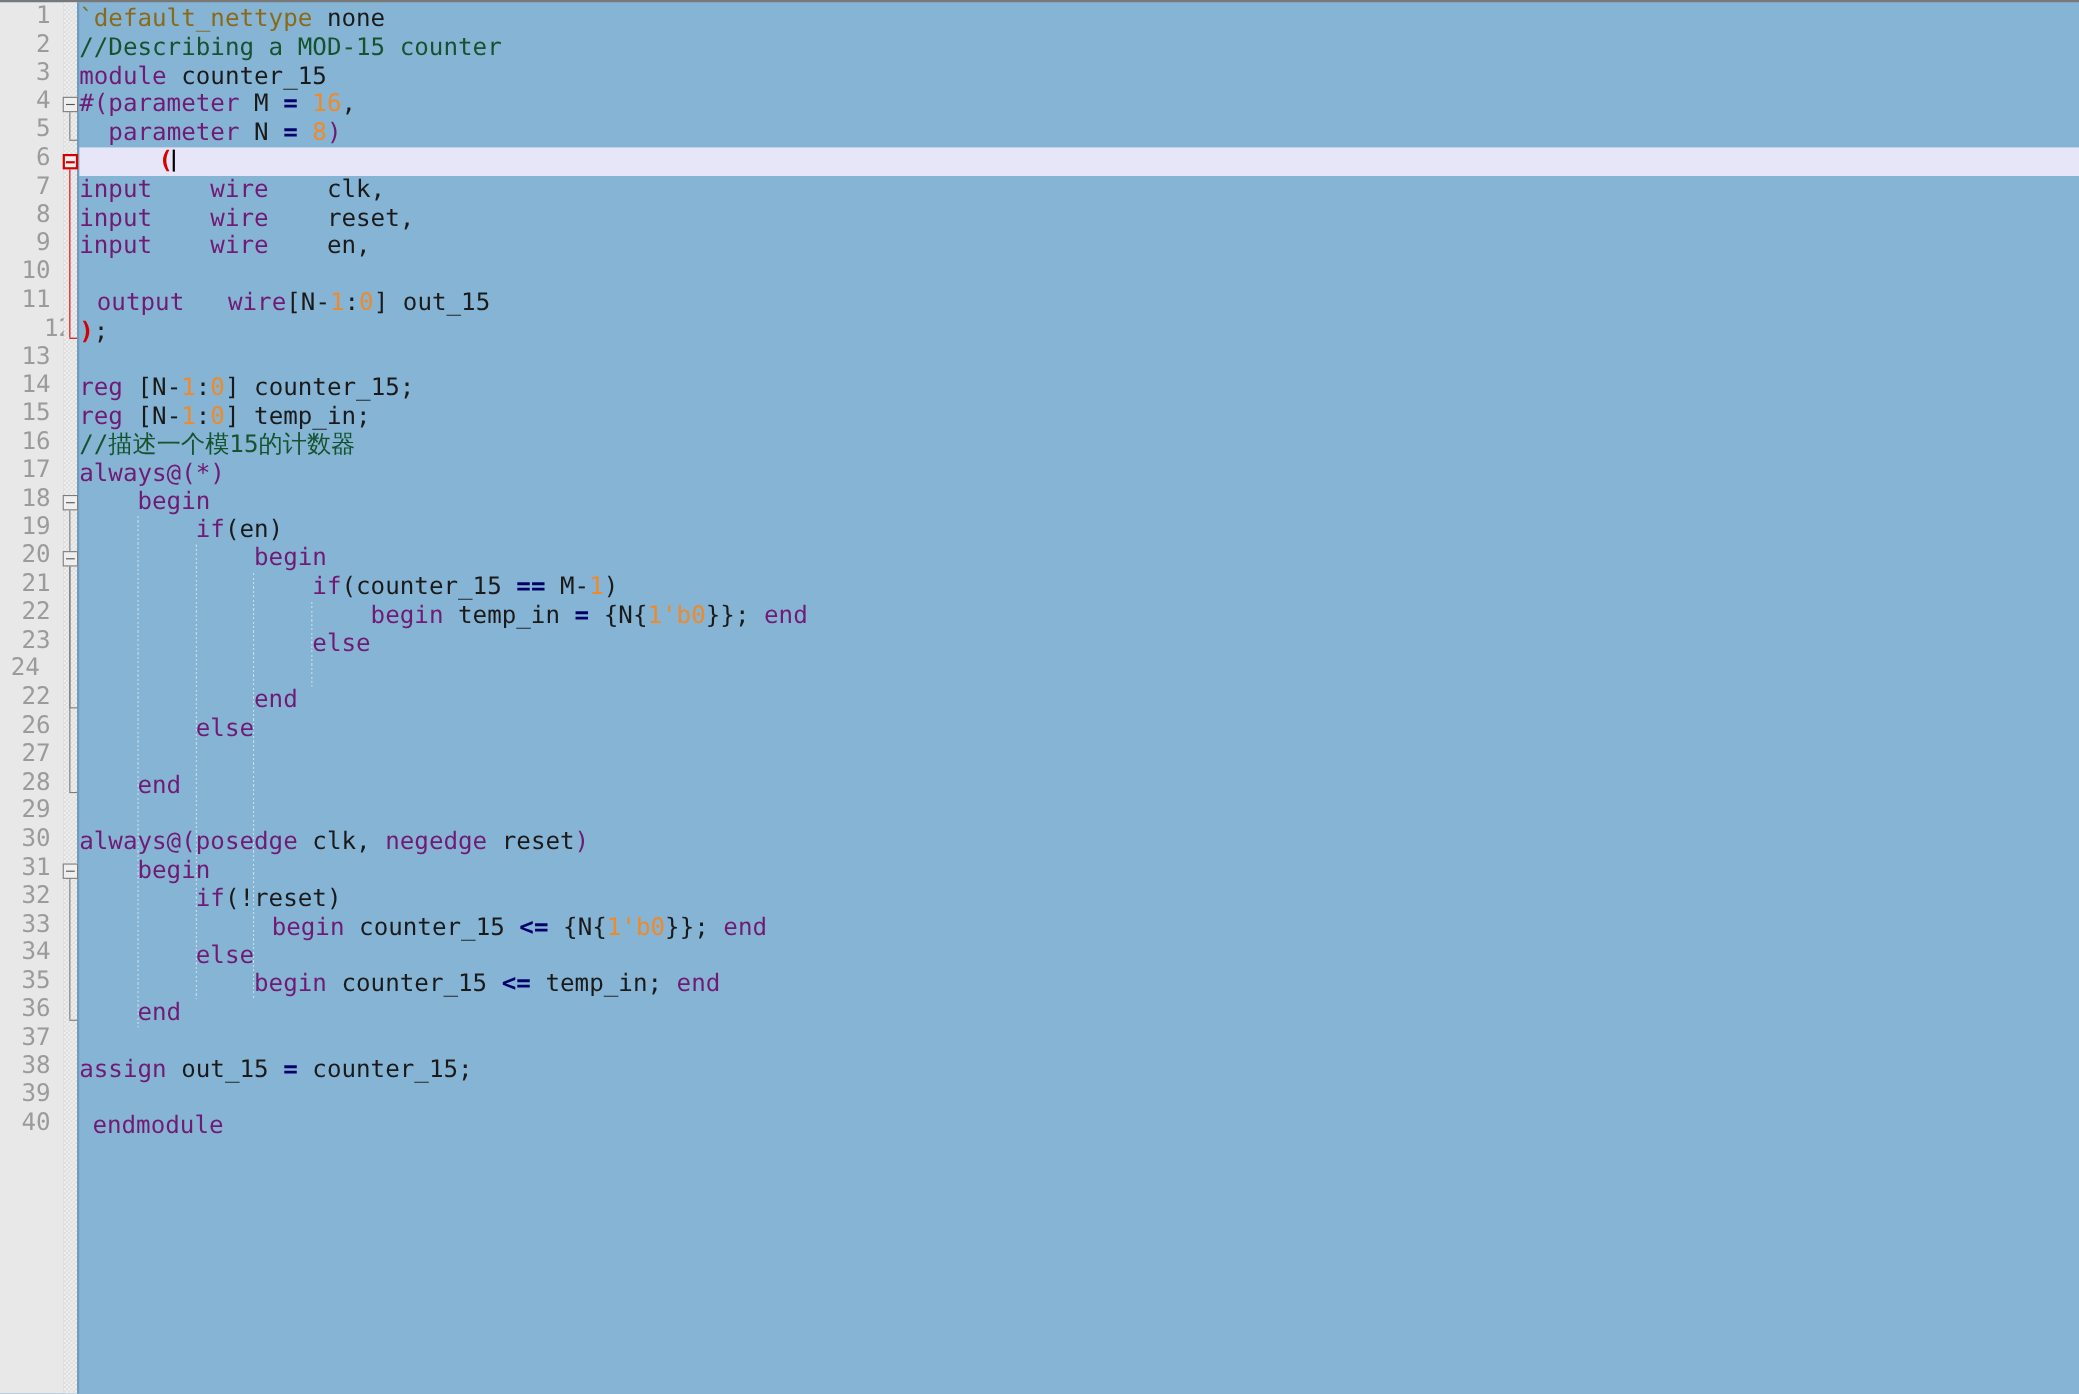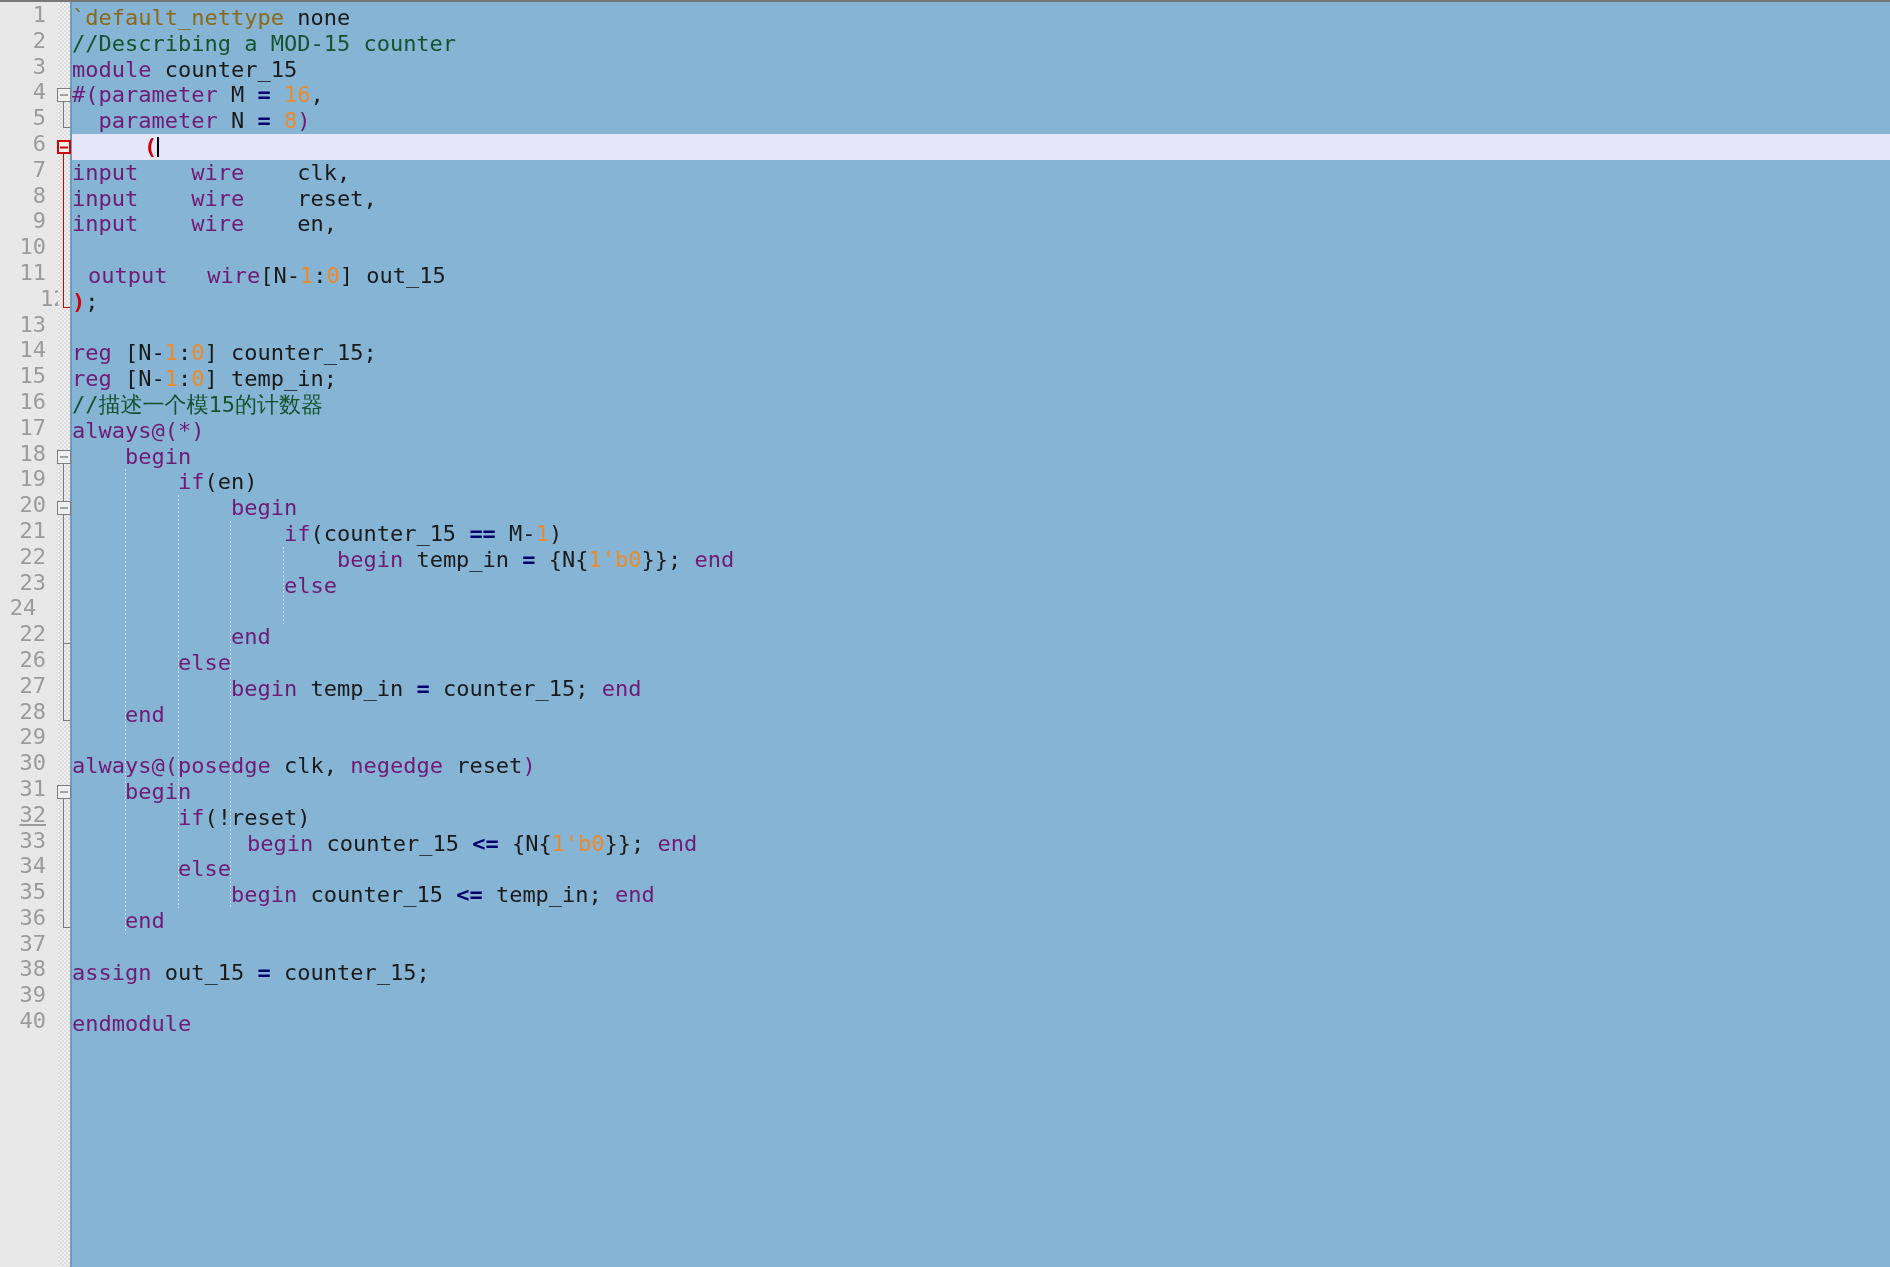--- a/index.html
+++ b/index.html
@@ -200,34 +200,33 @@
       <div class="line" style="position: absolute; top: 390px; left: 0px;"><span class="cmt">//描述一个模15的计数器</span></div>
       <div class="line" style="position: absolute; top: 415.8px; left: 0px;"><span class="kw">always@(*)</span></div>
       <div class="line" style="position: absolute; top: 441.6px; left: 0px;"><span class="id">    </span><span class="kw">begin</span></div>
       <div class="line" style="position: absolute; top: 467.4px; left: 0px;"><span class="id">        </span><span class="kw">if</span><span class="id">(en)</span></div>
       <div class="line" style="position: absolute; top: 493.2px; left: 0px;"><span class="id">            </span><span class="kw">begin</span></div>
       <div class="line" style="position: absolute; top: 519px; left: 0px;"><span class="id">                </span><span class="kw">if</span><span class="id">(counter_15 </span><span class="op">==</span><span class="id"> M-</span><span class="num">1</span><span class="id">)</span></div>
       <div class="line" style="position: absolute; top: 544.8px; left: 0px;"><span class="id">                    </span><span class="kw">begin</span><span class="id"> temp_in </span><span class="op">=</span><span class="id"> {N{</span><span class="num">1'b0</span><span class="id">}}; </span><span class="kw">end</span></div>
       <div class="line" style="position: absolute; top: 570.6px; left: 0px;"><span class="id">                </span><span class="kw">else</span></div>
       <div class="line" style="position: absolute; top: 622.2px; left: 0px;"><span class="id">            </span><span class="kw">end</span></div>
       <div class="line" style="position: absolute; top: 648px; left: 0px;"><span class="id">        </span><span class="kw">else</span></div>
-      <div class="line" style="position: absolute; top: 673.8px; left: 0px;"><span class="id">            </span><span class="kw">begin</span><span class="id"> temp_in </span><span class="op">=</span><span class="id"> counter_15; </span><span class="kw">end</span></div>
       <div class="line" style="position: absolute; top: 699.6px; left: 0px;"><span class="id">    </span><span class="kw">end</span></div>
       <div class="line" style="position: absolute; top: 725.4px; left: 0px;"></div>
       <div class="line" style="position: absolute; top: 751.2px; left: 0px;"><span class="kw">always@(posedge</span><span class="id"> clk, </span><span class="kw">negedge</span><span class="id"> reset</span><span class="kw">)</span></div>
       <div class="line" style="position: absolute; top: 777px; left: 0px;"><span class="id">    </span><span class="kw">begin</span></div>
       <div class="line" style="position: absolute; top: 802.8px; left: 0px;"><span class="id">        </span><span class="kw">if</span><span class="id">(!reset)</span></div>
       <div class="line" style="position: absolute; top: 828.6px; left: 16px;"><span class="id">            </span><span class="kw">begin</span><span class="id"> counter_15 </span><span class="op">&lt;=</span><span class="id"> {N{</span><span class="num">1'b0</span><span class="id">}}; </span><span class="kw">end</span></div>
       <div class="line" style="position: absolute; top: 854.4px; left: 0px;"><span class="id">        </span><span class="kw">else</span></div>
       <div class="line" style="position: absolute; top: 880.2px; left: 0px;"><span class="id">            </span><span class="kw">begin</span><span class="id"> counter_15 </span><span class="op">&lt;=</span><span class="id"> temp_in; </span><span class="kw">end</span></div>
       <div class="line" style="position: absolute; top: 906px; left: 0px;"><span class="id">    </span><span class="kw">end</span></div>
       <div class="line" style="position: absolute; top: 931.8px; left: 0px;"></div>
       <div class="line" style="position: absolute; top: 957.6px; left: 0px;"><span class="kw">assign</span><span class="id"> out_15 </span><span class="op">=</span><span class="id"> counter_15;</span></div>
       <div class="line" style="position: absolute; top: 983.4px; left: 0px;"></div>
-      <div class="line" style="position: absolute; top: 1009.2px; left: 0px;"><span class="kw">endmodule</span></div>
+      <div class="line" style="position: absolute; top: 1009.2px; left: 0px; padding-left: 12px;"><span class="kw">endmodule</span></div>
     </div>
 
   <div class="gutter">
     <div class="gutter-nums" id="gutter-nums">
         <div class="lnum" style="top: 3px;">1</div>
         <div class="lnum" style="top: 28.8px;">2</div>
         <div class="lnum" style="top: 54.6px;">3</div>
         <div class="lnum" style="top: 80.4px;">4</div>
         <div class="lnum" style="top: 106.2px;">5</div>
         <div class="lnum" style="top: 132px;">6</div>
@@ -249,21 +248,21 @@
         <div class="lnum" style="top: 544.8px;">22</div>
         <div class="lnum" style="top: 570.6px;">23</div>
         <div class="lnum" style="top: 596.4px; text-align: center;">24</div>
         <div class="lnum" style="top: 622.2px;">22</div>
         <div class="lnum" style="top: 648px;">26</div>
         <div class="lnum" style="top: 673.8px;">27</div>
         <div class="lnum" style="top: 699.6px;">28</div>
         <div class="lnum" style="top: 725.4px;">29</div>
         <div class="lnum" style="top: 751.2px;">30</div>
         <div class="lnum" style="top: 777px;">31</div>
-        <div class="lnum" style="top: 802.8px; text-decoration: underline;">32</div>
+        <div class="lnum" style="top: 802.8px;">32</div>
         <div class="lnum" style="top: 828.6px;">33</div>
         <div class="lnum" style="top: 854.4px;">34</div>
         <div class="lnum" style="top: 880.2px;">35</div>
         <div class="lnum" style="top: 906px;">36</div>
         <div class="lnum" style="top: 931.8px;">37</div>
         <div class="lnum" style="top: 957.6px;">38</div>
         <div class="lnum" style="top: 983.4px;">39</div>
         <div class="lnum" style="top: 1009.2px;">40</div>
       </div>
   </div>

